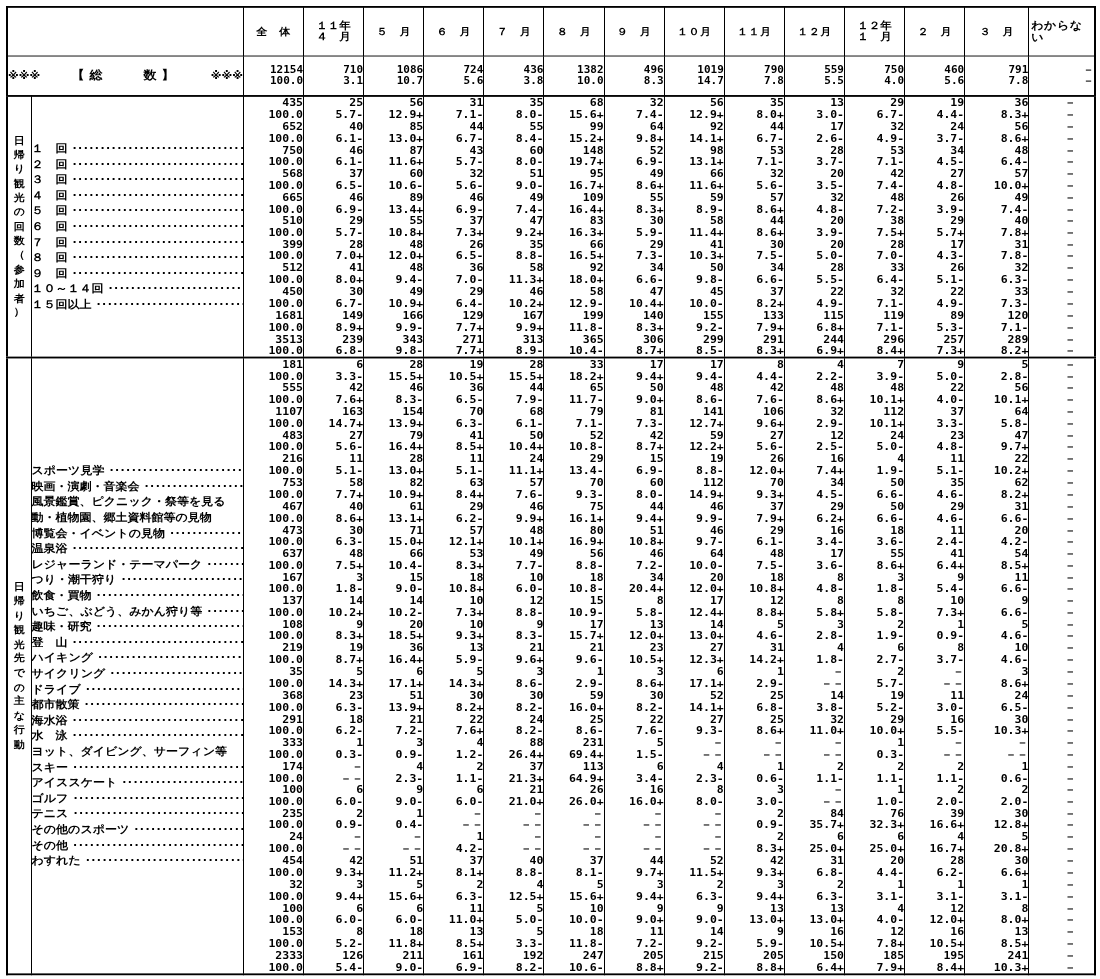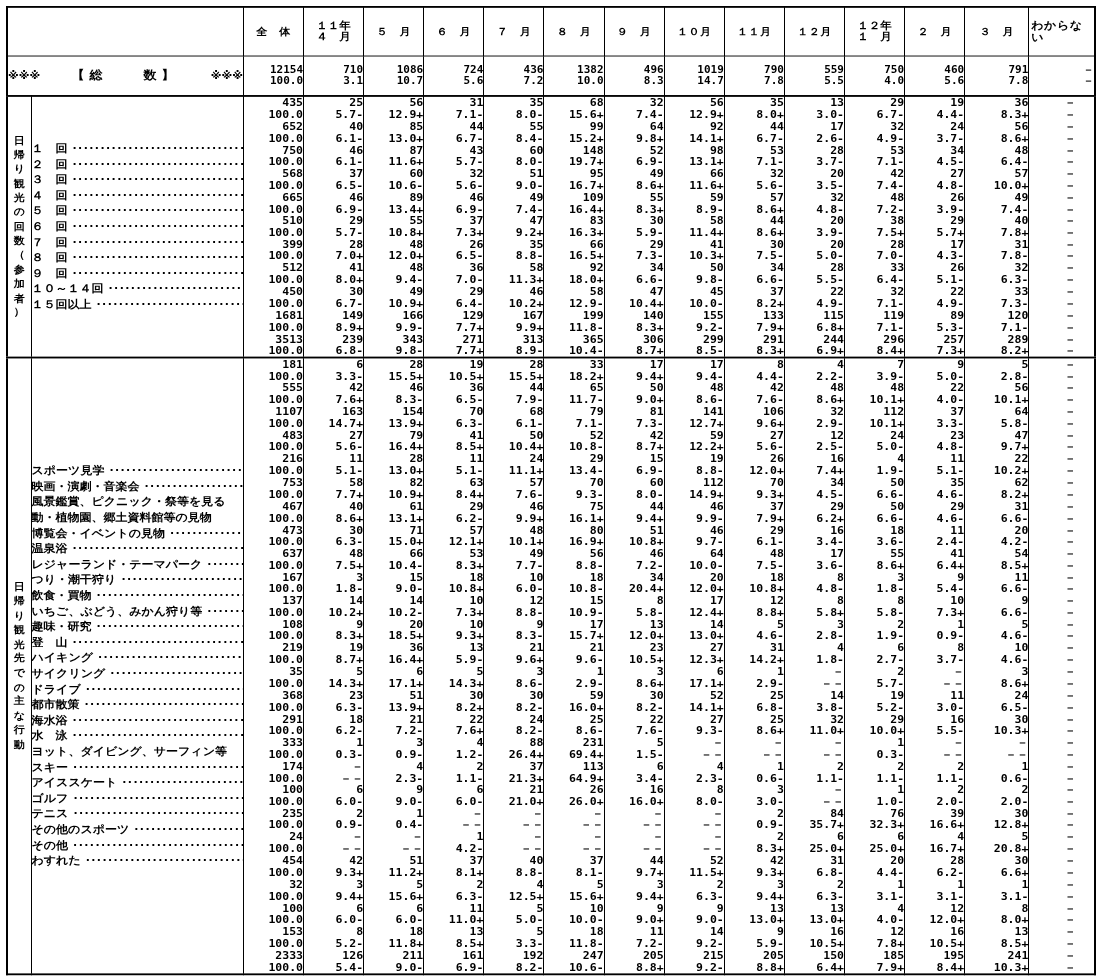--- a/index.html
+++ b/index.html
@@ -166,21 +166,21 @@
           <span class="inner">
             <span class="ast">※※※</span>
             <span class="ttl">【総　　数】</span>
             <span class="ast">※※※</span>
           </span>
         </td>
       <td class="num thickleft"><span class="n1">12154</span><span class="n2">100.0</span></td>
           <td class="num"><span class="n1">710</span><span class="n2">3.1</span></td>
           <td class="num"><span class="n1">1086</span><span class="n2">10.7</span></td>
           <td class="num"><span class="n1">724</span><span class="n2">5.6</span></td>
-          <td class="num"><span class="n1">436</span><span class="n2">7.2</span></td>
+          <td class="num"><span class="n1">436</span><span class="n2">3.8</span></td>
           <td class="num"><span class="n1">1382</span><span class="n2">10.0</span></td>
           <td class="num"><span class="n1">496</span><span class="n2">8.3</span></td>
           <td class="num"><span class="n1">1019</span><span class="n2">14.7</span></td>
           <td class="num"><span class="n1">790</span><span class="n2">7.8</span></td>
           <td class="num"><span class="n1">559</span><span class="n2">5.5</span></td>
           <td class="num"><span class="n1">750</span><span class="n2">4.0</span></td>
           <td class="num"><span class="n1">460</span><span class="n2">5.6</span></td>
           <td class="num"><span class="n1">791</span><span class="n2">7.8</span></td>
           <td class="num"><span class="n1">－</span><span class="n2">－</span></td>
         </tr>

